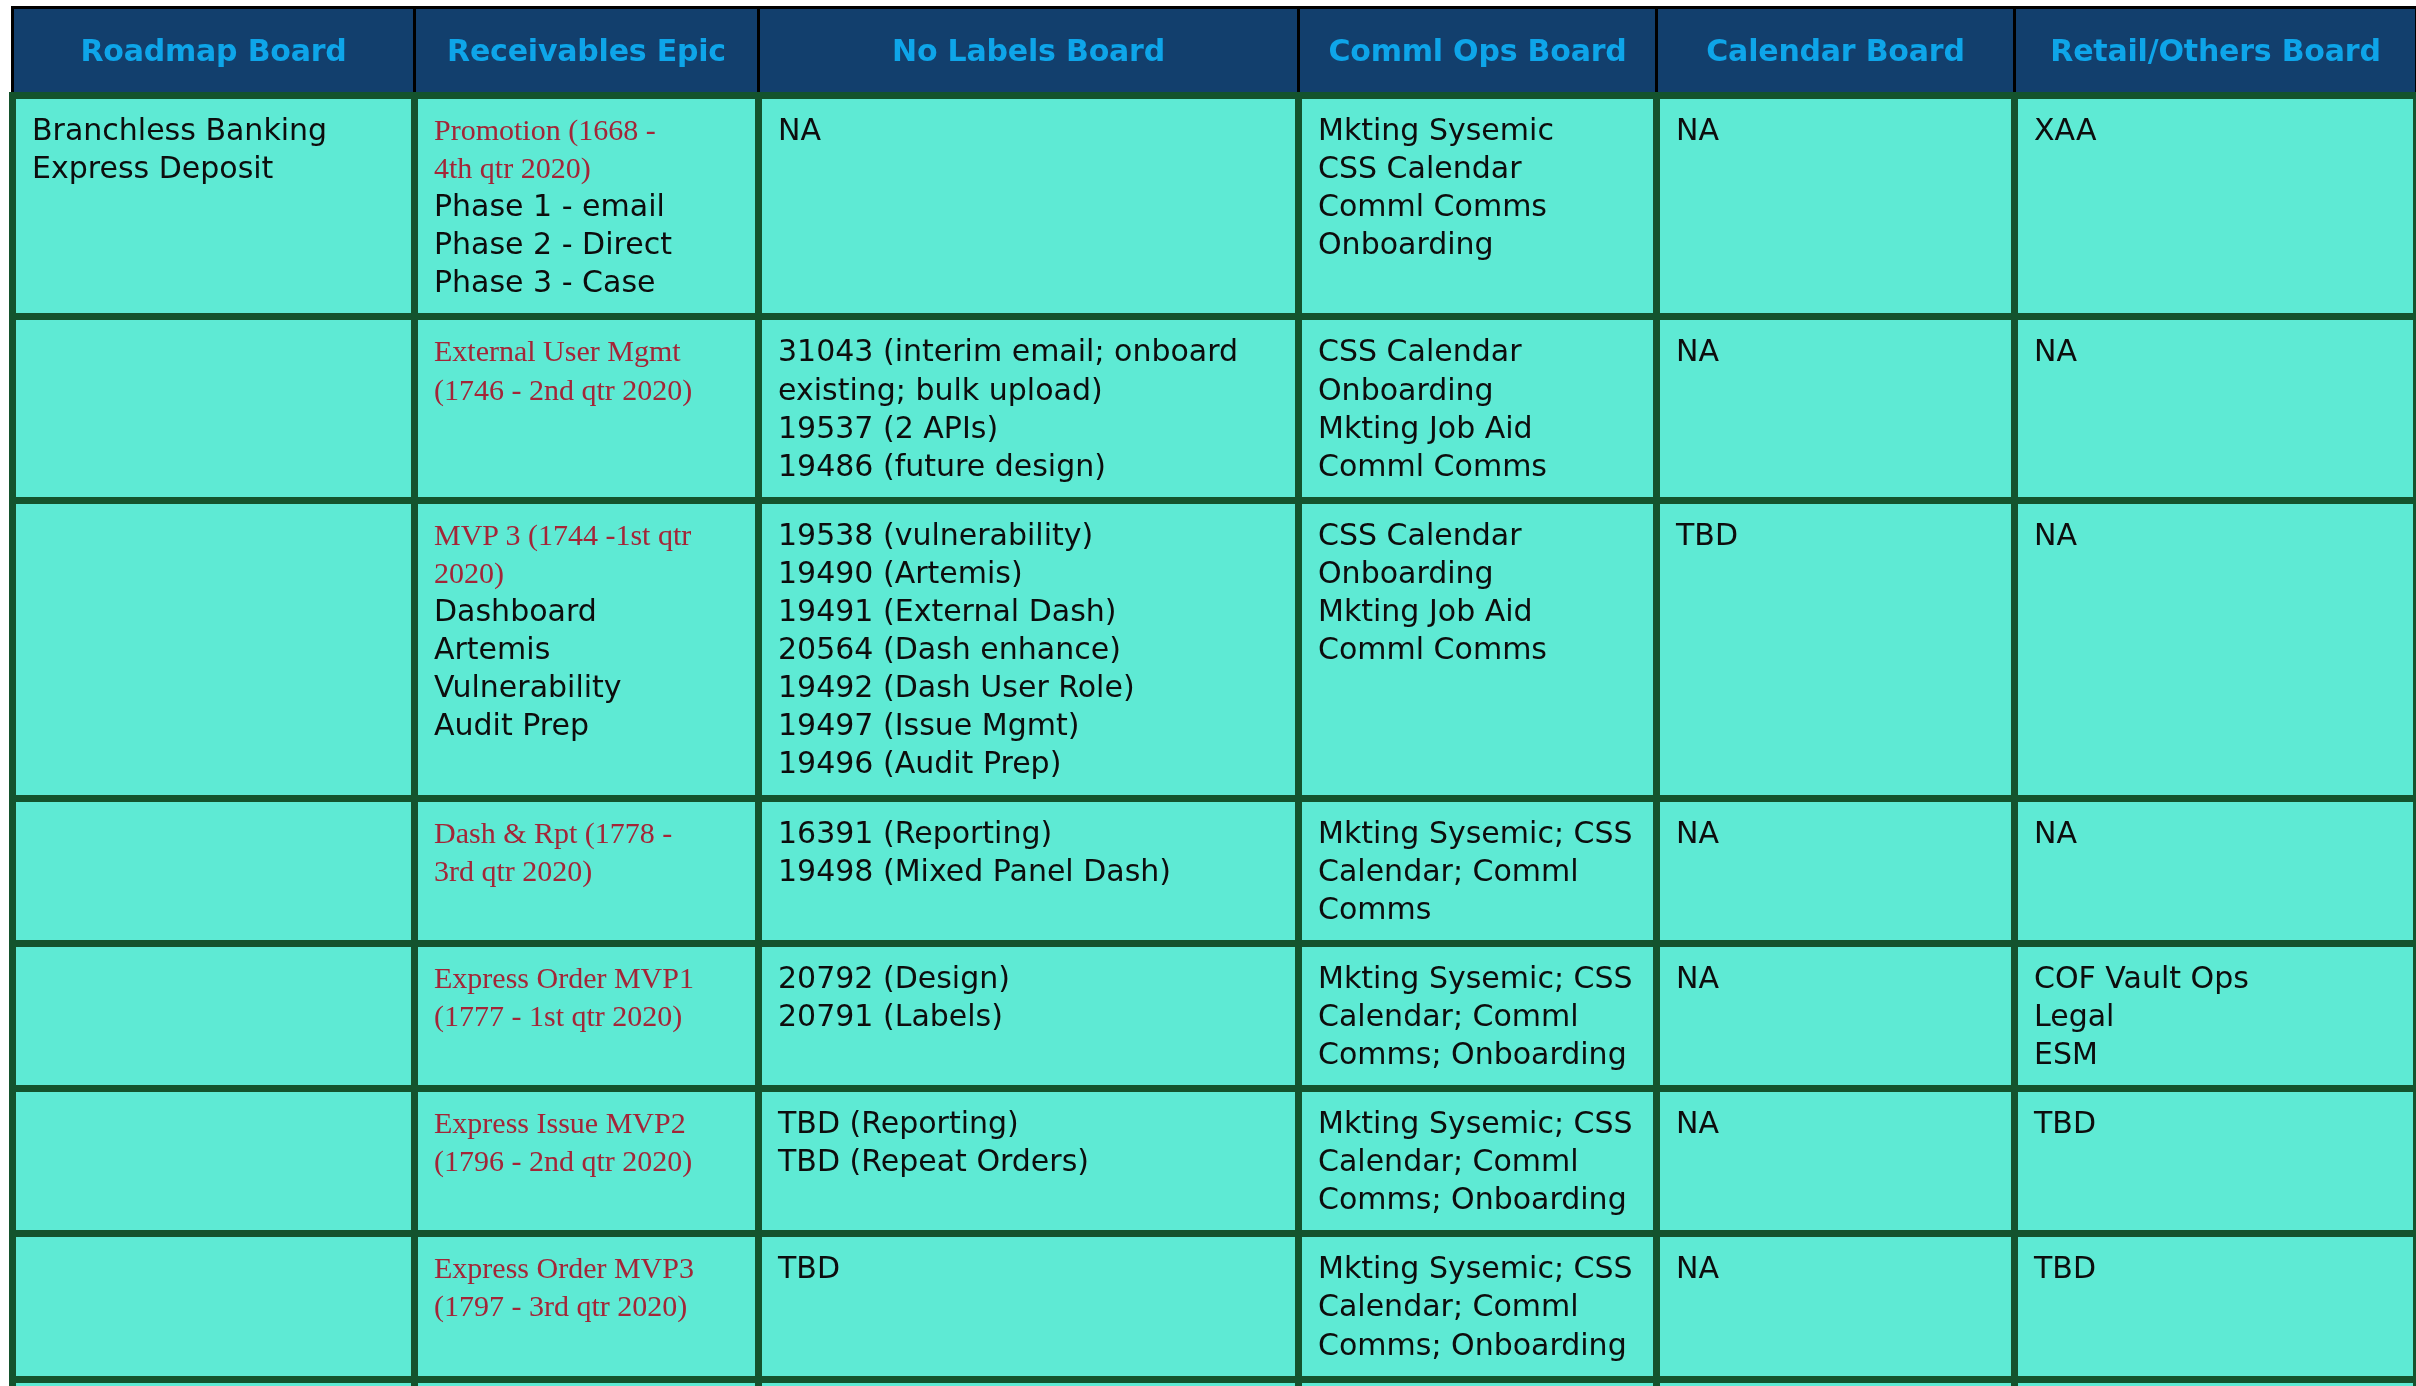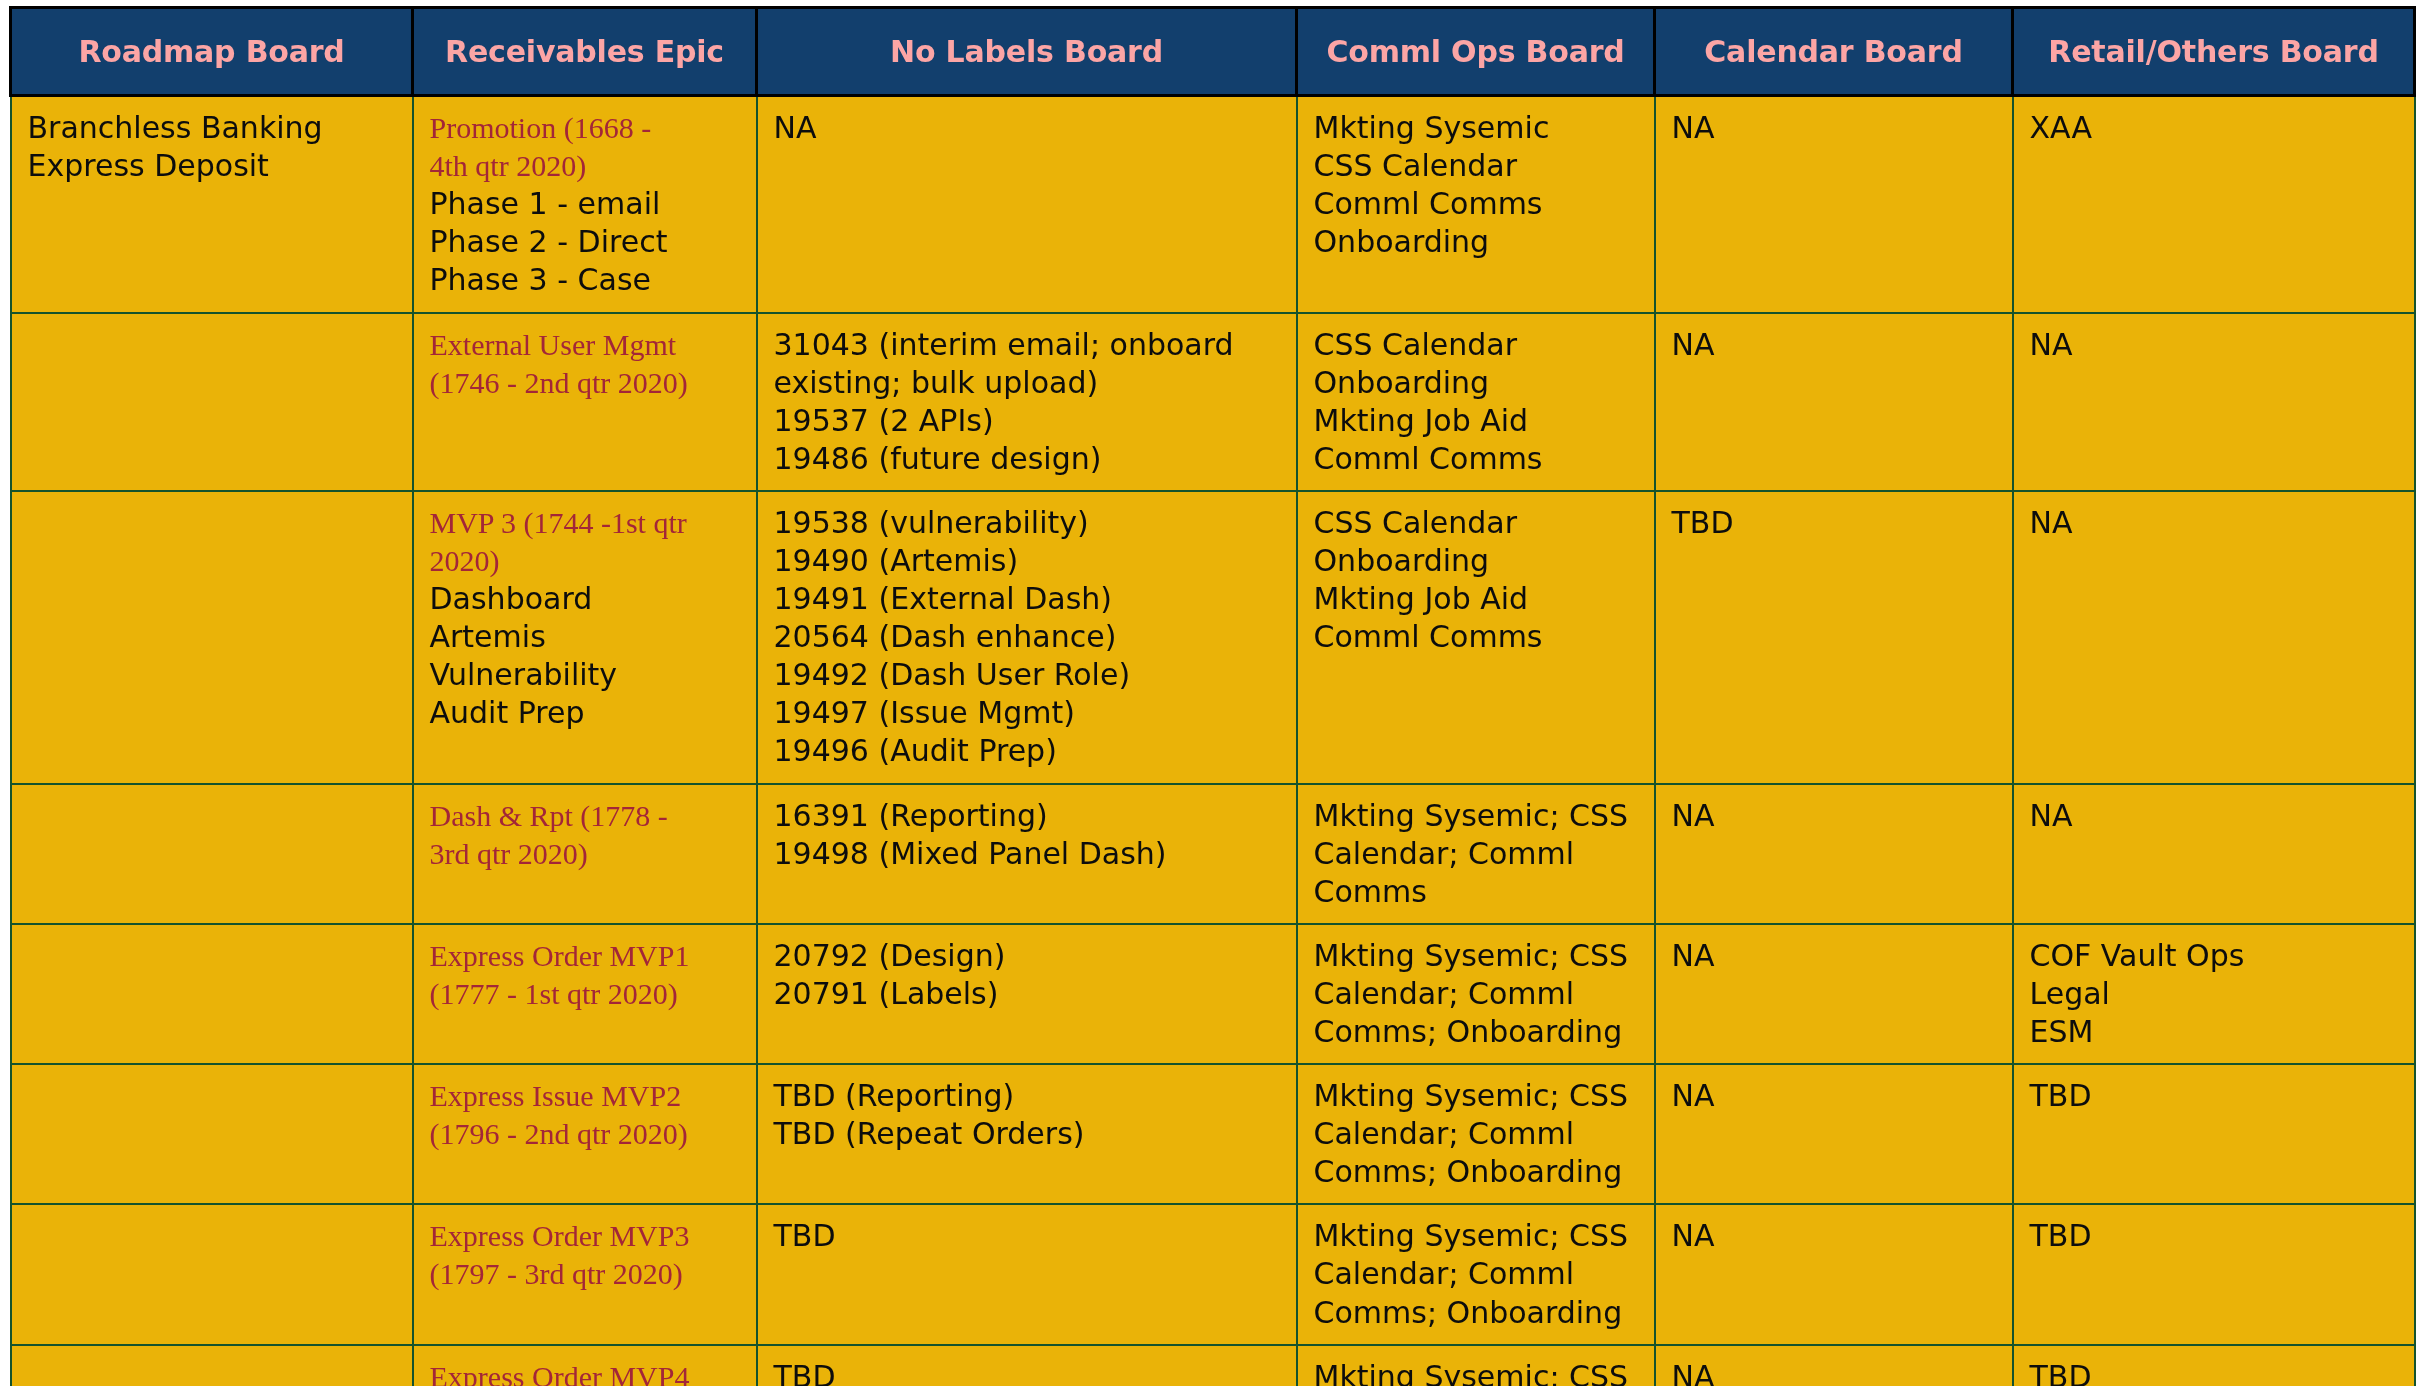--- a/index.html
+++ b/index.html
@@ -31,40 +31,40 @@
   }
   table.matrix col.c0 { width: 402px; }
   table.matrix col.c1 { width: 344px; }
   table.matrix col.c2 { width: 540px; }
   table.matrix col.c3 { width: 358px; }
   table.matrix col.c4 { width: 358px; }
   table.matrix col.c5 { width: 402px; }
 
   thead th {
     background: #123F6D;
-    color: #fca5a5;
+    color: #0ea5e9;
     font-family: "DejaVu Sans", "Liberation Sans", sans-serif;
     font-weight: bold;
     font-size: 30px;
     line-height: 1.05;
     letter-spacing: -0.2px;
     text-align: center;
     vertical-align: middle;
     height: 88px;
     padding: 4px 8px;
     border: 3px solid #000000;
     box-sizing: border-box;
     white-space: nowrap;
   }
   tbody td {
-    border: 2px solid #14532d;
+    border: 7px solid #14532d;
     vertical-align: top;
     padding: 12px 14px 12px 16px;
     box-sizing: border-box;
-    background: #eab308;
+    background: #5eead4;
   }
   .cellwrap {
     font-size: 30px;
     line-height: 1.27;
     color: #0d0d0d;
     word-wrap: break-word;
   }
   .cellwrap .ln { display: block; }
   .cellwrap .ln.red { color: #A32638; font-family: Liberation Serif, serif; }
 

